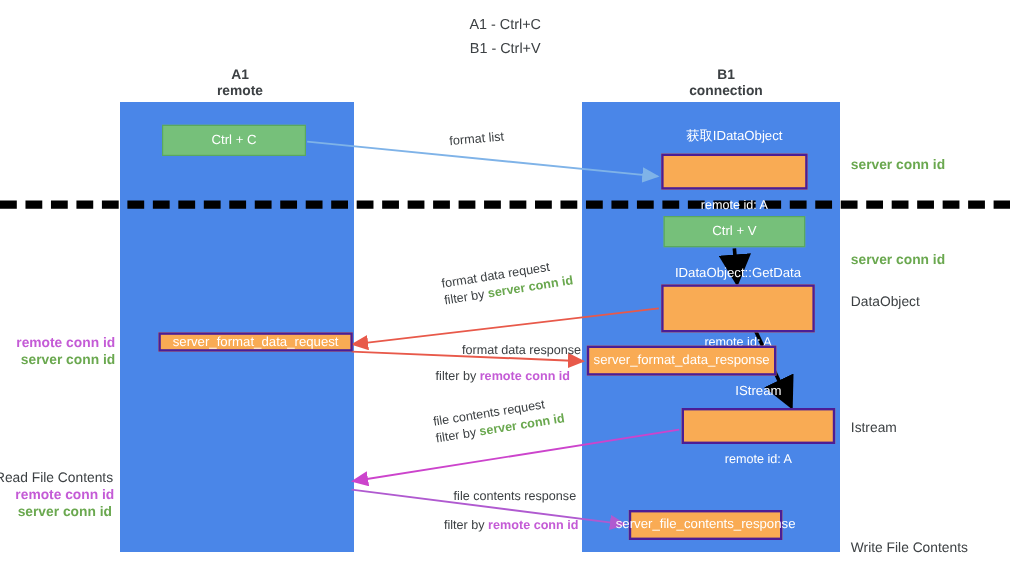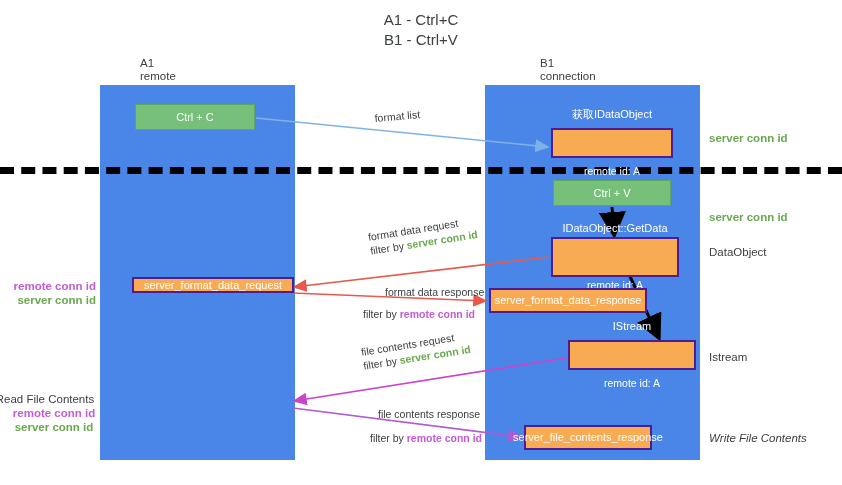--- a/index.html
+++ b/index.html
@@ -11,30 +11,32 @@
     overflow:hidden;
     color:#3c4043;
   }
   #canvas{position:absolute;inset:0;}
   .abs{position:absolute;}
 
   
   #title{
     left:0;right:0;top:10px;
     text-align:center;
-    font-size:15px;
+    font-size:12px;
     line-height:20px;
     color:#3c4043;
   }
 
   
   .col-head{
+    text-align:center;
     font-size:11.5px;
     line-height:13px;
     color:#3c4043;
+    font-weight:bold;
   }
   #head-a1{left:140px;top:57px;width:120px;}
   #head-b1{left:540px;top:57px;width:130px;}
 
   
   .lane{
     background:#4a86e8;
   }
   #lane-a1{left:100px;top:85px;width:195px;height:375px;}
   #lane-b1{left:485px;top:85px;width:215px;height:375px;}
@@ -75,21 +77,21 @@
   
   .ann{font-size:11.5px;line-height:14px;}
   .ann.green{color:#6aa84f;font-weight:bold;}
   .ann.purple{color:#c45bd6;font-weight:bold;}
   .ann.black{color:#3c4043;}
 
   #ann-r1{left:709px;top:131px;}
   #ann-r2{left:709px;top:210px;}
   #ann-r3{left:709px;top:245px;}
   #ann-r4{left:709px;top:350px;}
-  #ann-r5{left:709px;top:431px;font-style:italic;}
+  #ann-r5{left:709px;top:450px;}
 
   #ann-l1{left:8px;top:279px;width:88px;text-align:right;}
   #ann-l2{left:8px;top:392px;width:92px;text-align:center;}
 
   
   .edge-label{
     font-size:10.5px;
     line-height:14px;
     color:#3c4043;
     white-space:nowrap;

